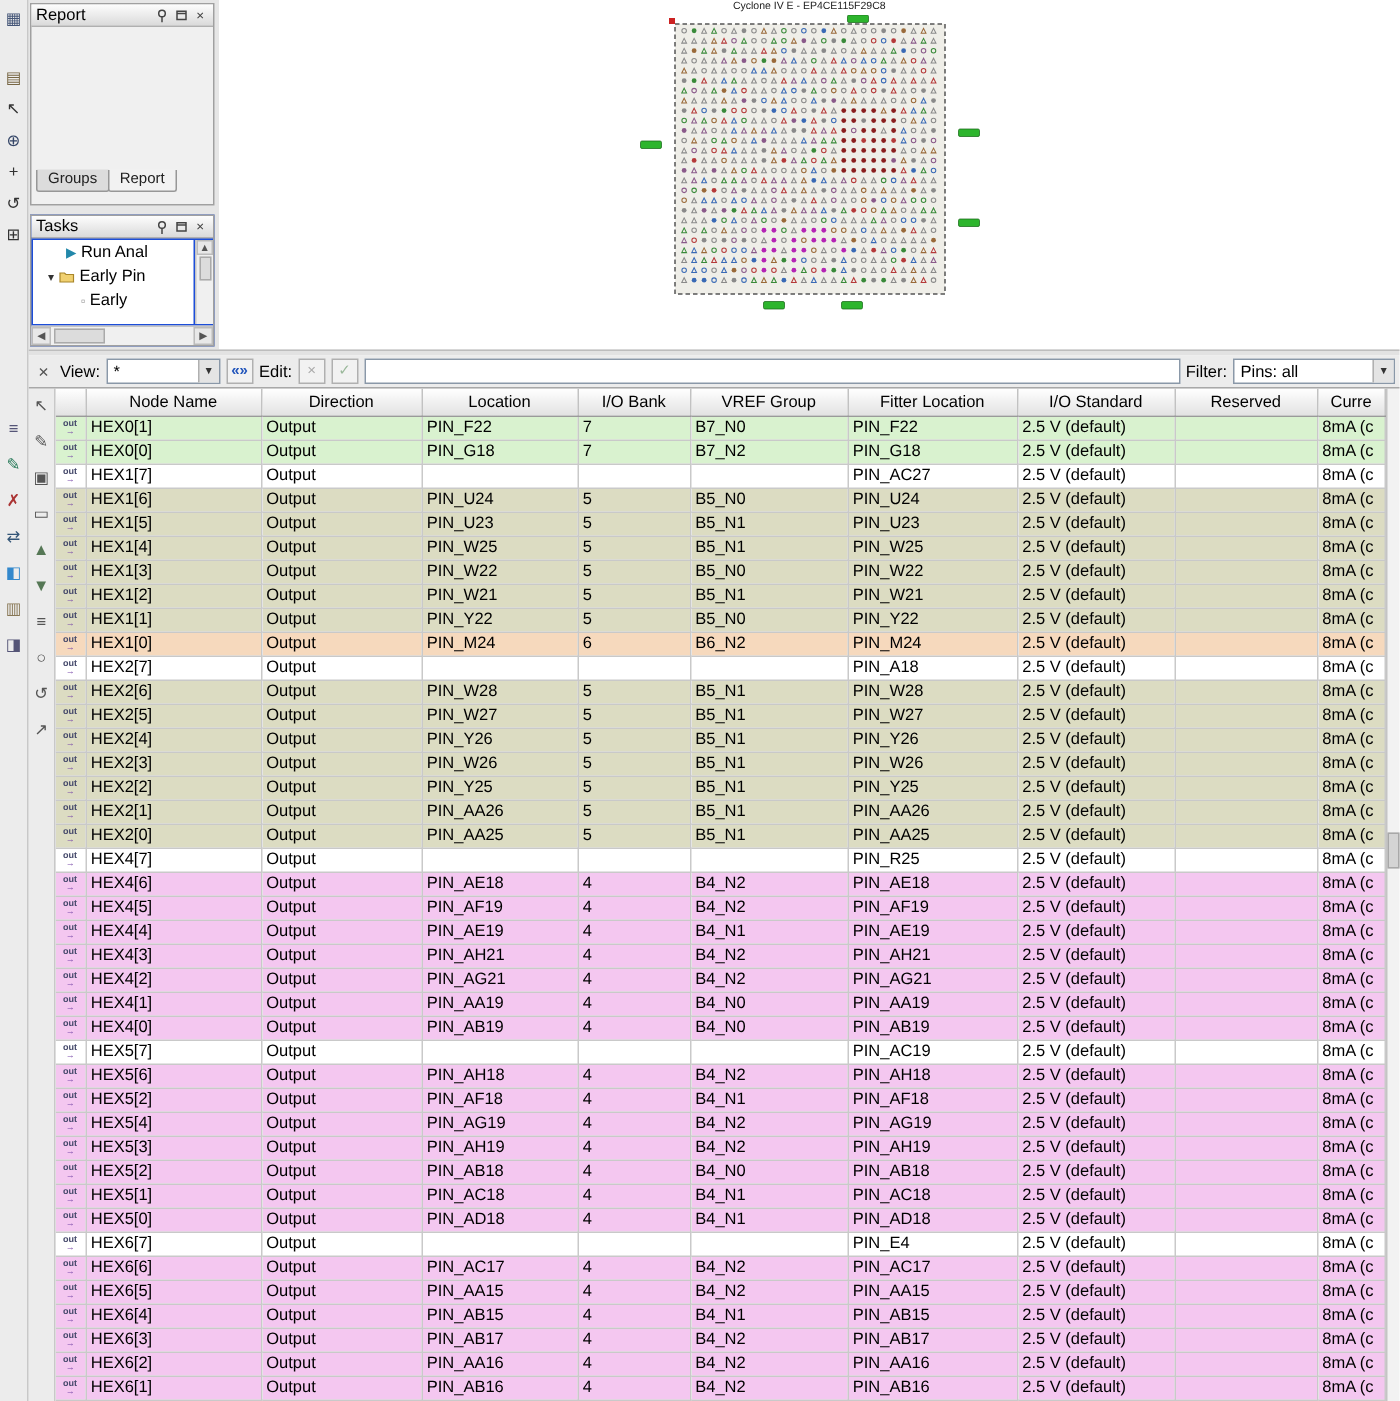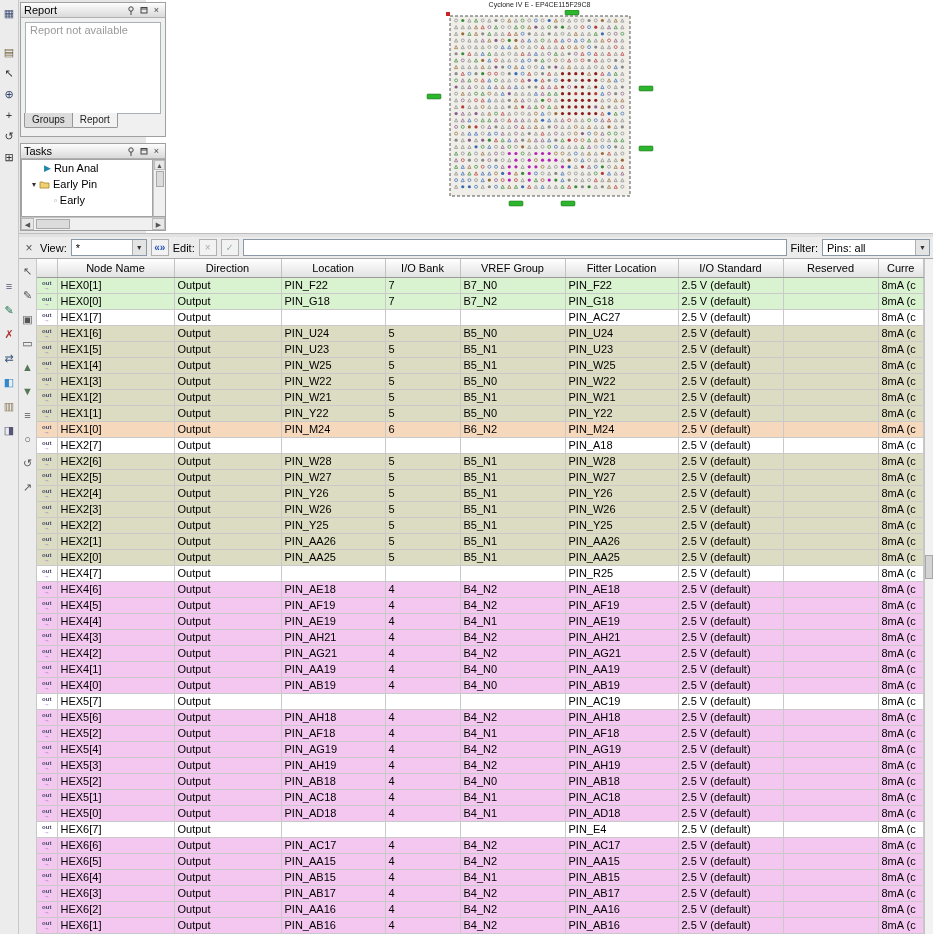--- a/index.html
+++ b/index.html
@@ -19,23 +19,23 @@
   }
   .tb-icon {
     width:17px; height:17px; margin:0 auto; text-align:center; line-height:17px;
     font-size:11px; color:#555; cursor:default;
   }
 
   
   .top-area { position:absolute; left:19px; top:0; width:914px; height:233px; background:#fff; }
   .left-panels { position:absolute; left:0; top:0; width:127px; height:233px; background:#e6e6e6; }
 
-  .panel { position:absolute; left:1px; width:146px; border:1px solid #a0a0a0; background:#f0f0f0; }
+  .panel { position:absolute; left:1px; width:123px; border:1px solid #a0a0a0; background:#f0f0f0; }
   .report-panel { top:2px; height:135px; }
-  .tasks-panel  { top:143px; height:88px; background:#a3a3a3; }
+  .tasks-panel  { top:143px; height:88px; background:#1d4ed8; }
 
   .panel-titlebar {
     height:15px; background:linear-gradient(#fdfdfd,#dadada);
     border-bottom:1px solid #b0b0b0; display:flex; align-items:center; padding:0 3px; gap:2px;
   }
   .panel-title { flex:1; font-size:11px; }
   .mini-btn { width:11px; height:11px; display:flex; align-items:center; justify-content:center; color:#444; font-size:9px; }
   .mini-btn svg { display:block; }
 
   .report-content {
@@ -176,23 +176,20 @@
                 <line x1="4" y1="5" x2="4" y2="9" stroke="#444" stroke-width="1"></line>
               </svg>
             </span>
           <span class="mini-btn">
               <svg width="8" height="8">
                 <rect x="1" y="1.5" width="6" height="5.5" fill="none" stroke="#444" stroke-width="1"></rect>
                 <line x1="1" y1="3" x2="7" y2="3" stroke="#444" stroke-width="1"></line>
               </svg>
             </span>
           <span class="mini-btn">×</span>
-        </div>
-        <div class="report-content">
-          <span>Report not available</span>
         </div>
         <div class="report-tabs">
           <div class="tab">Groups</div>
           <div class="tab active">Report</div>
         </div>
       </div>
 
       <div class="panel tasks-panel">
         <div class="panel-titlebar">
           <span class="panel-title">Tasks</span>

